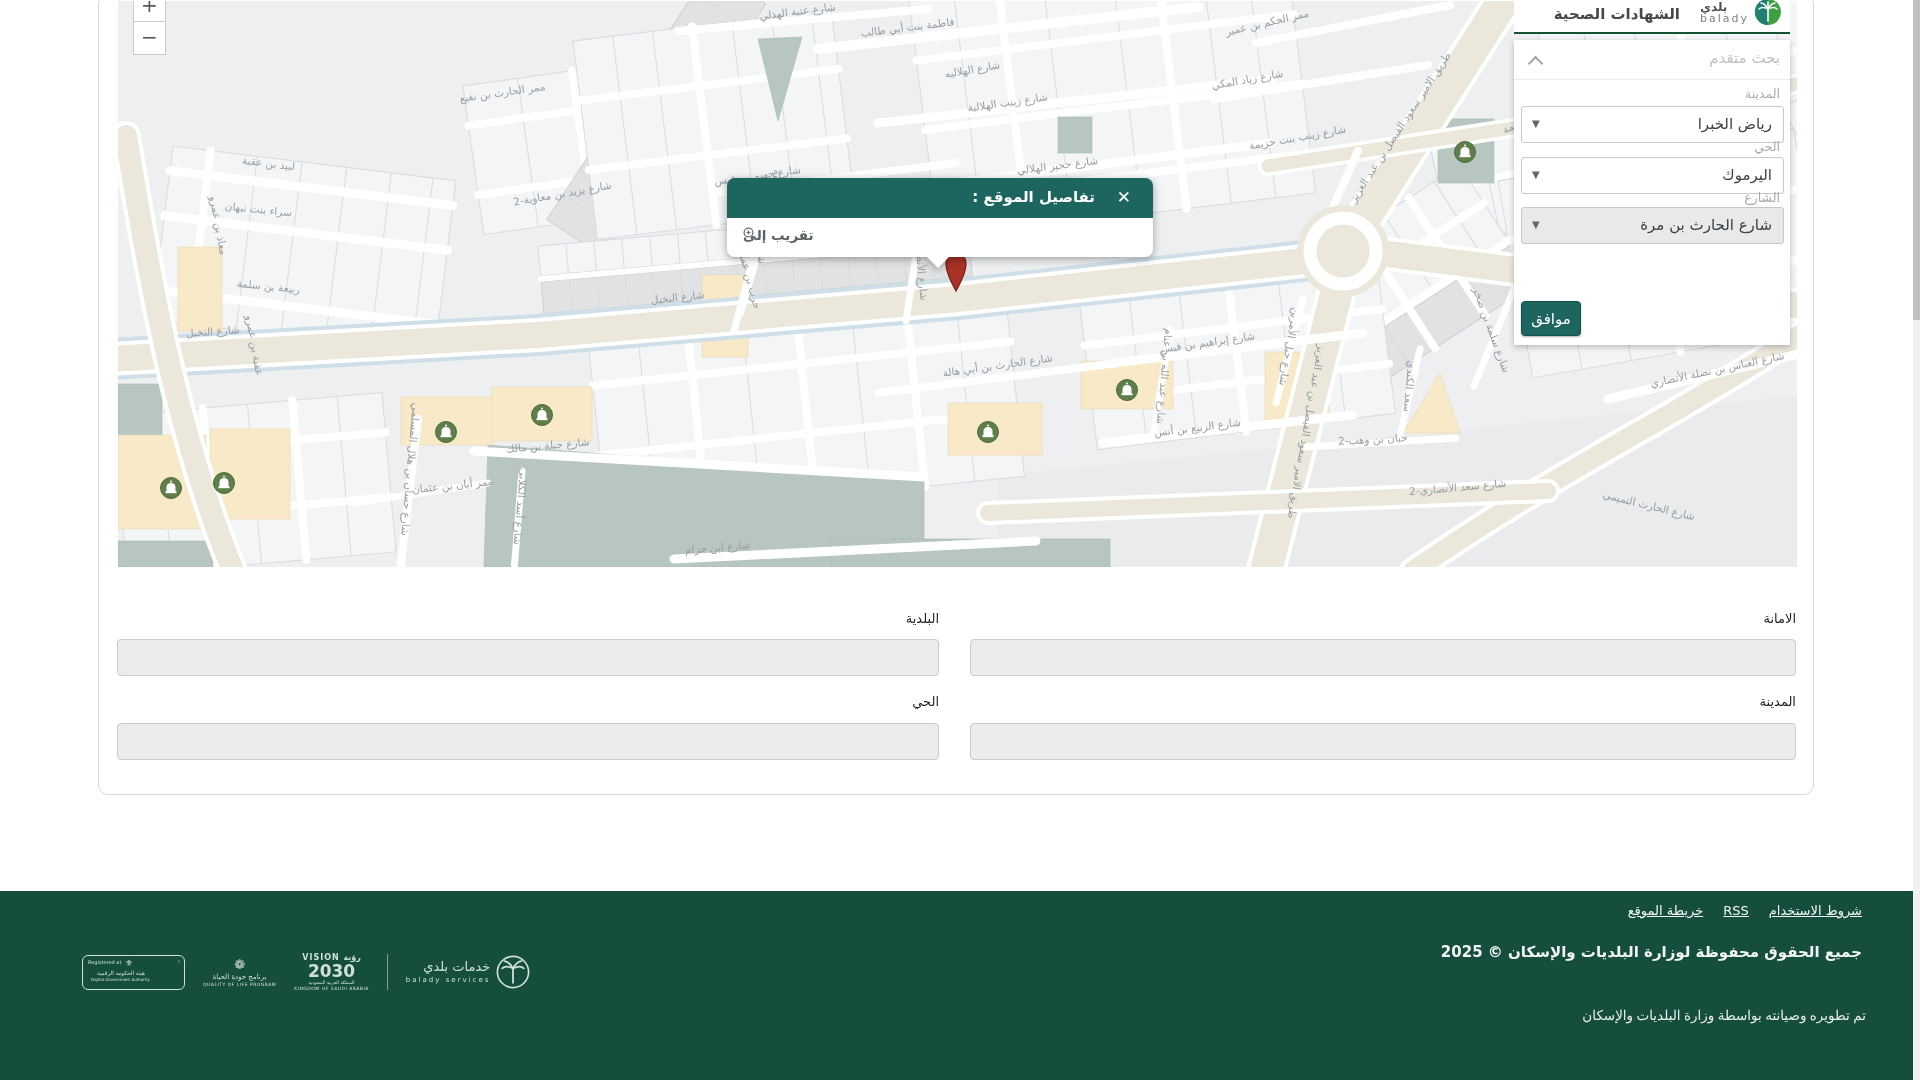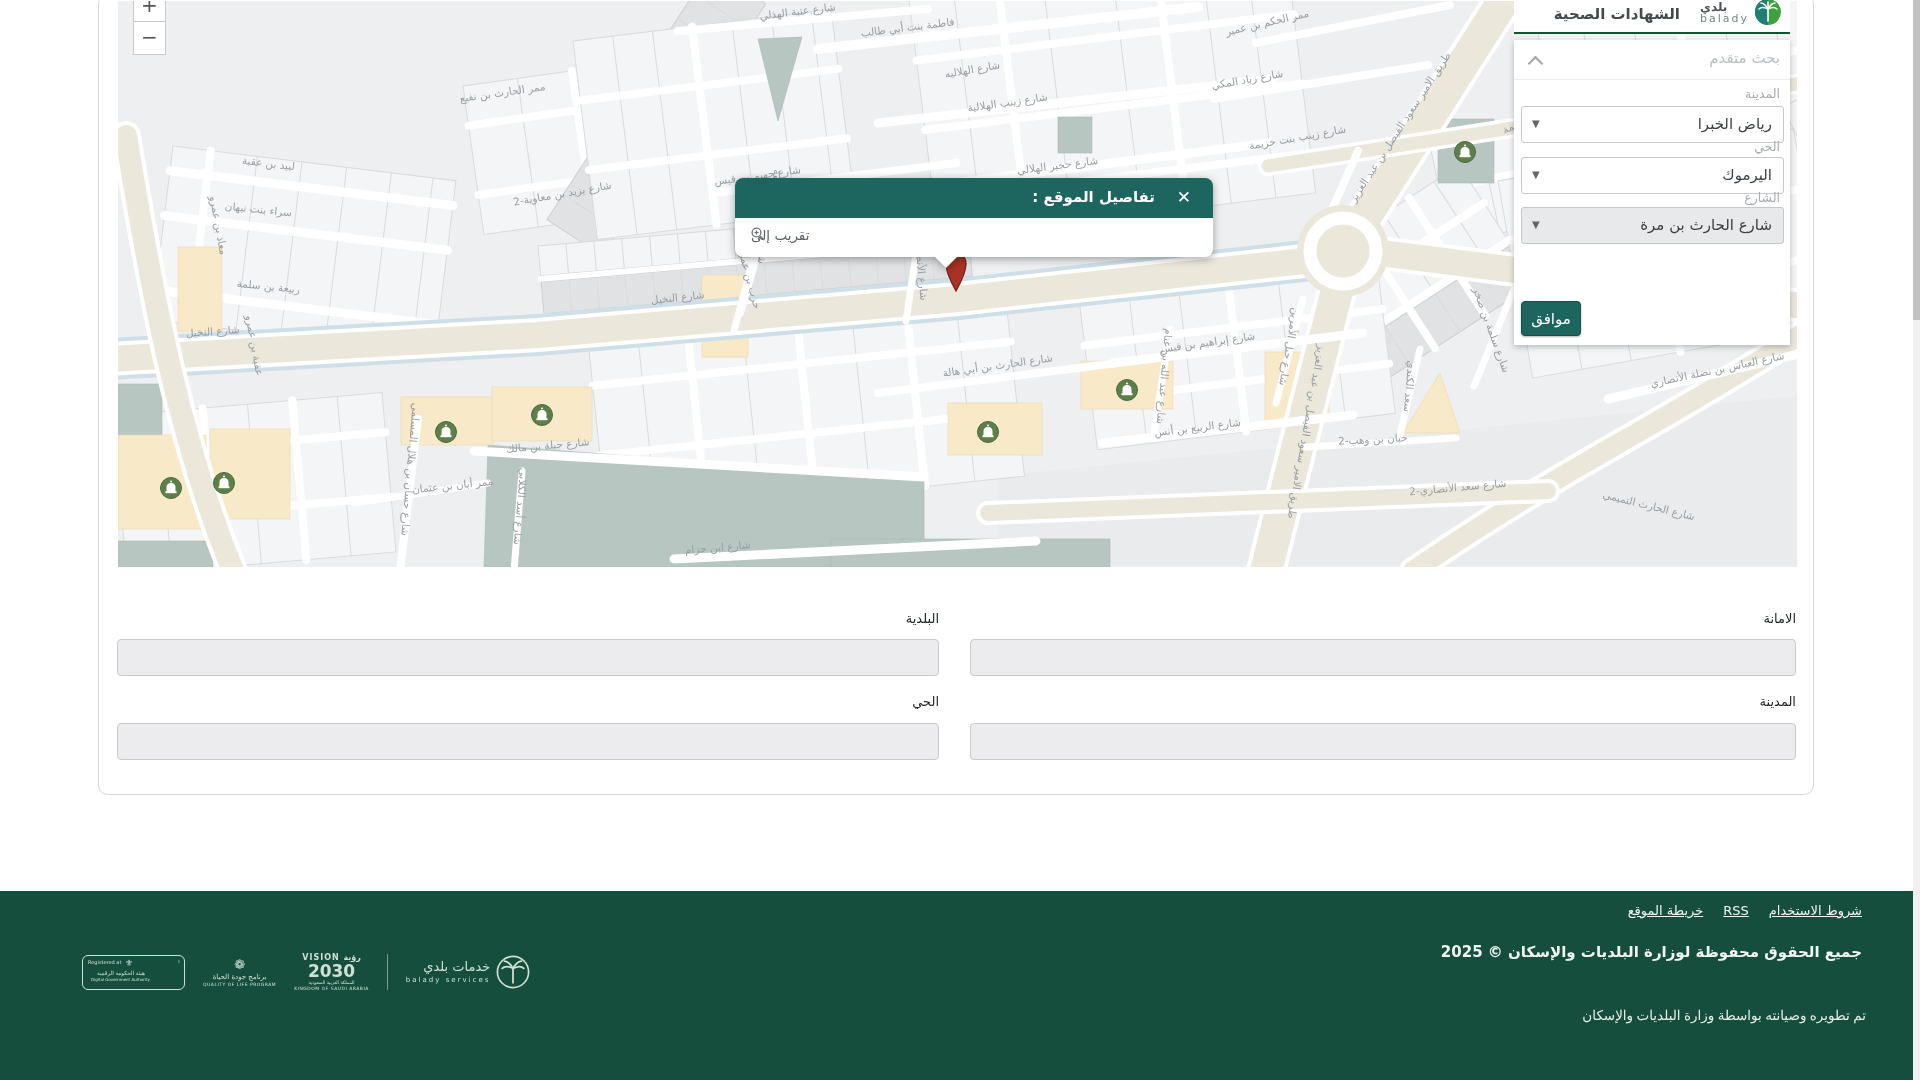--- a/index.html
+++ b/index.html
@@ -18,28 +18,28 @@
   .bl{stroke:#cfdfe8;fill:none;stroke-linecap:round;}
   .sage{fill:#b7c6c1;stroke:#a9bab4;stroke-width:.6;}
   .tan{fill:#f8e9c8;stroke:#ecd9ac;stroke-width:.6;}
   #lab text{font-size:10.5px;fill:#989ea2;text-anchor:middle;font-family:"DejaVu Sans",sans-serif;}
   
   #zoomctl{position:absolute;left:15px;top:-12px;width:33px;z-index:4;}
   .zbtn{width:33px;height:33px;background:#fff;border:1px solid #c9c9c9;box-sizing:border-box;
     color:#555;font-size:20px;line-height:30px;text-align:center;cursor:pointer;}
   .zbtn+.zbtn{border-top:none;}
   
-  #popup{position:absolute;left:609px;top:177px;width:478px;z-index:5;
-    filter:drop-shadow(0 2px 4px rgba(0,0,0,.35));margin-left:8px;}
+  #popup{position:absolute;left:609px;top:177px;width:426px;z-index:5;
+    filter:drop-shadow(0 2px 4px rgba(0,0,0,.35));}
   #popup .phead{height:40px;background:#1d6660;border-radius:8px 8px 0 0;position:relative;}
   #popup .ptitle{position:absolute;right:58px;top:10px;color:#fff;font-size:15px;font-weight:bold;}
   #popup .pclose{position:absolute;right:22px;top:9px;color:#fff;font-size:17px;cursor:pointer;}
   #popup .pbody{height:39px;background:#fff;border-radius:0 0 8px 8px;position:relative;}
   #popup .zoomto{position:absolute;left:16px;top:9px;display:flex;align-items:center;gap:6px;
-    color:#5b6366;font-size:13.5px;cursor:pointer;}
+    color:#5b6366;font-size:13.5px;cursor:pointer;font-weight:bold;}
   #popup .ptail{position:absolute;left:200px;top:79px;width:0;height:0;
     border:11px solid transparent;border-top-color:#fff;}
   
   #pin{position:absolute;left:826px;top:250px;z-index:4;}
   
   #hstrip{position:absolute;left:1514px;top:0;width:276px;height:32px;background:#fff;
     border-bottom:2px solid #14532d;z-index:6;}
   #hstrip .apptitle{position:absolute;right:110px;top:5px;font-size:15px;font-weight:bold;color:#45494c;}
   #brand{position:absolute;right:8px;top:-3px;display:flex;align-items:center;gap:5px;}
   #brand .btxt{text-align:left;line-height:1;}

